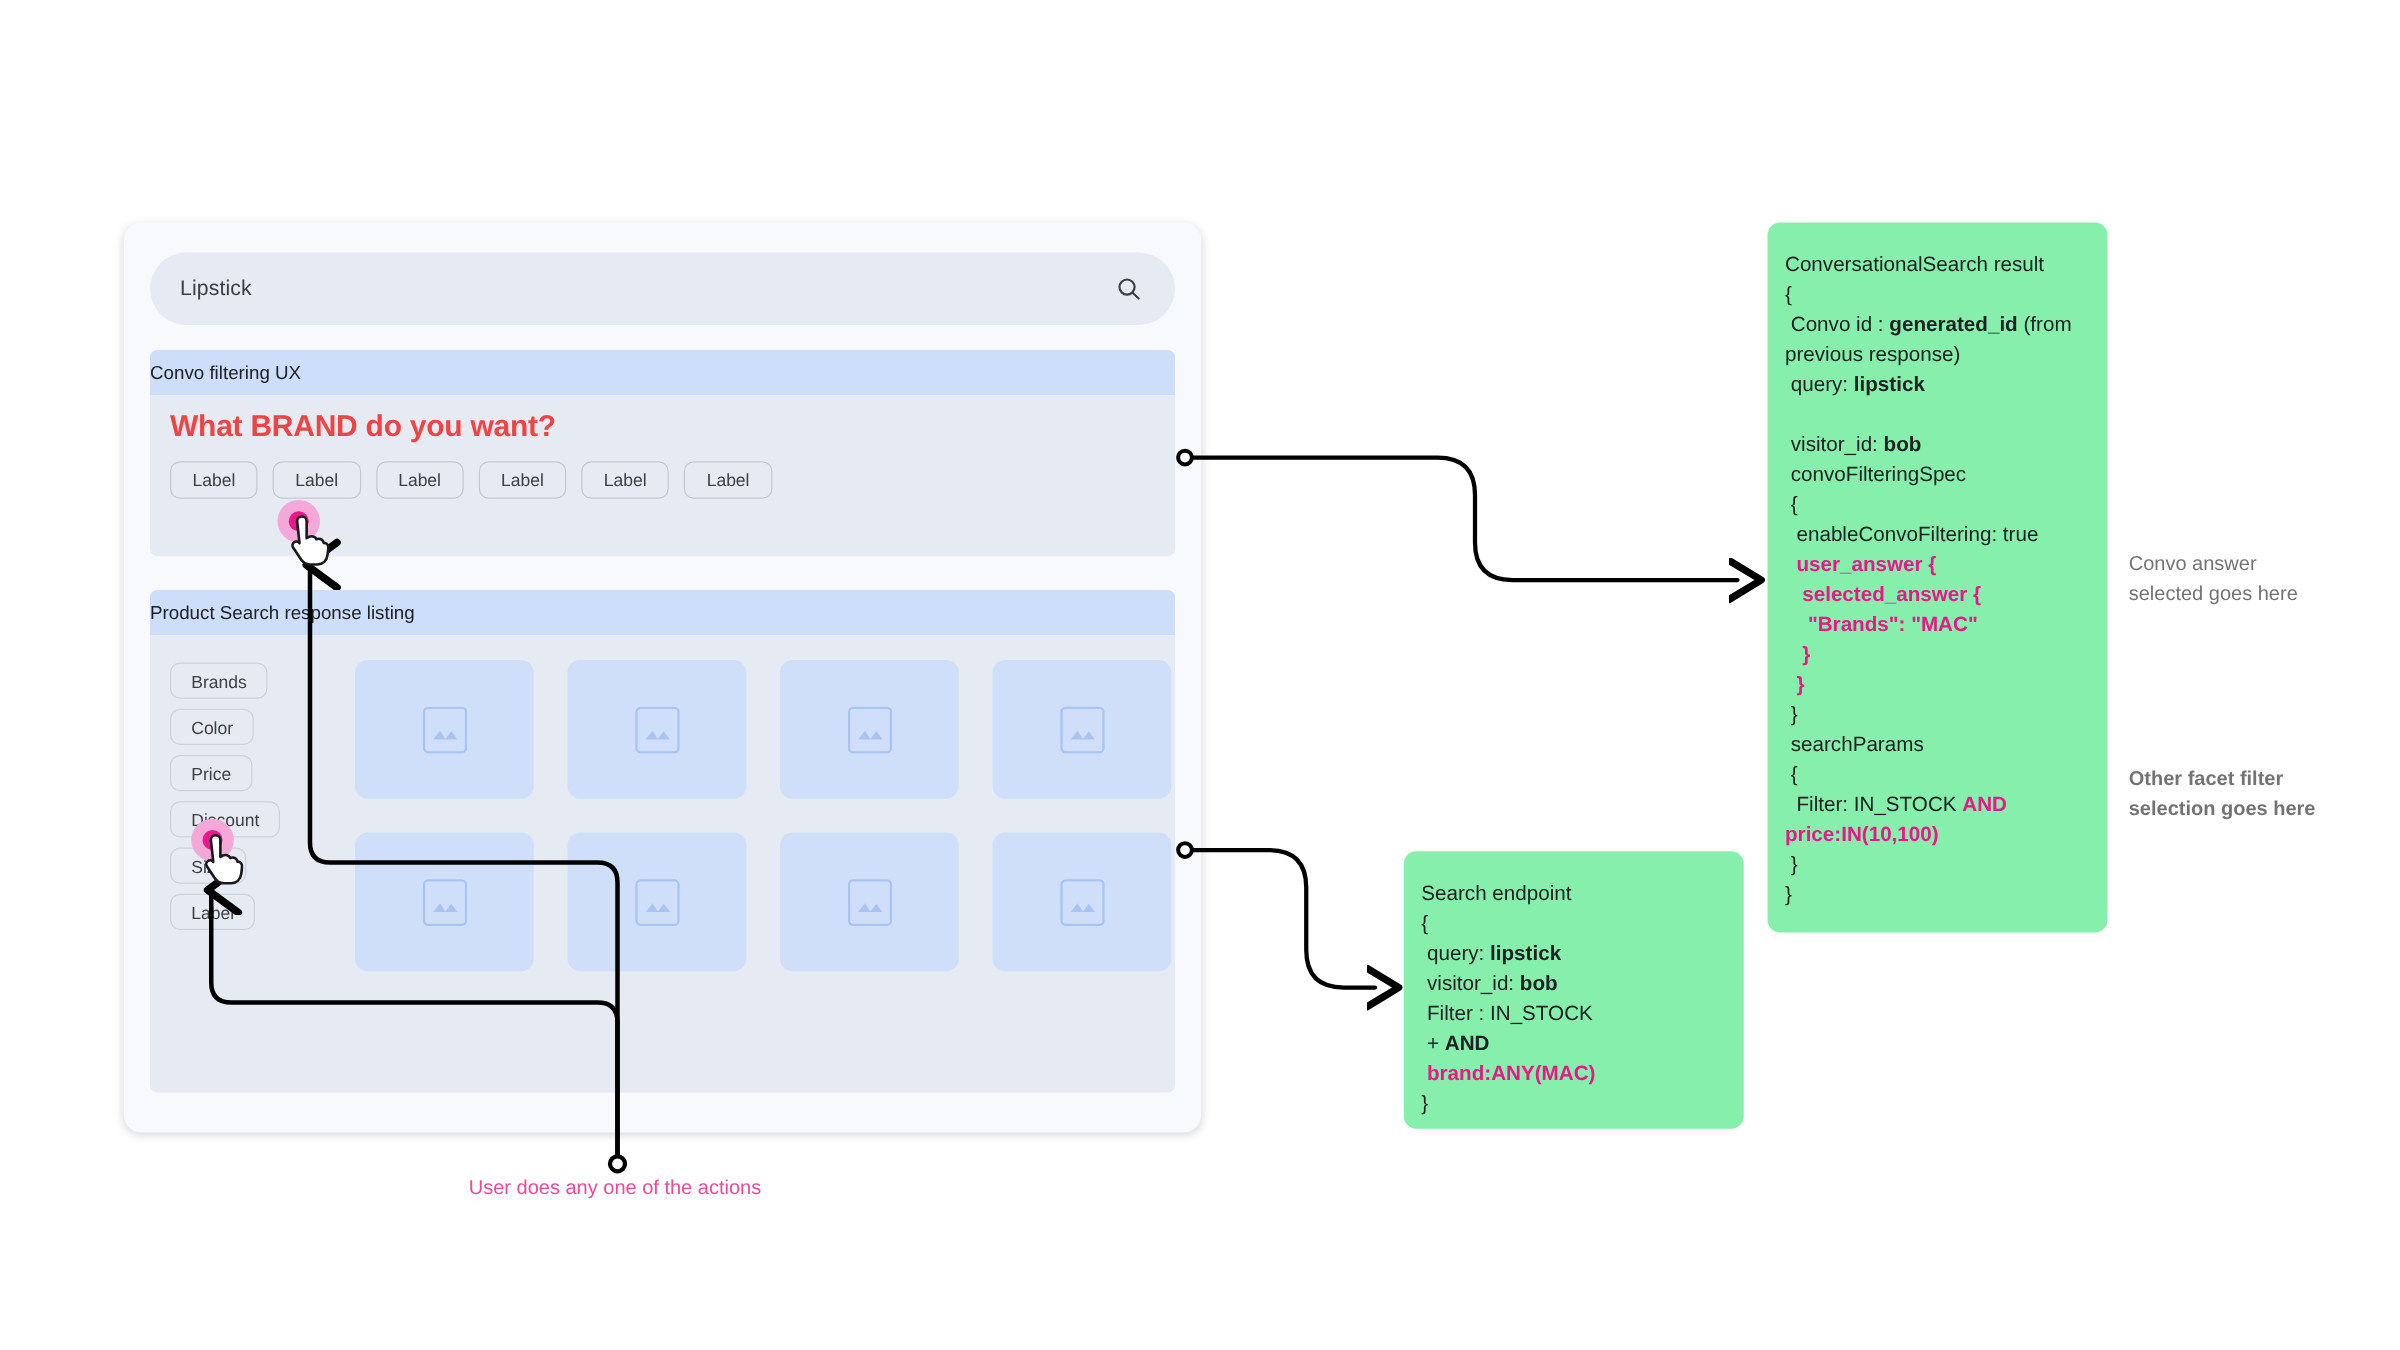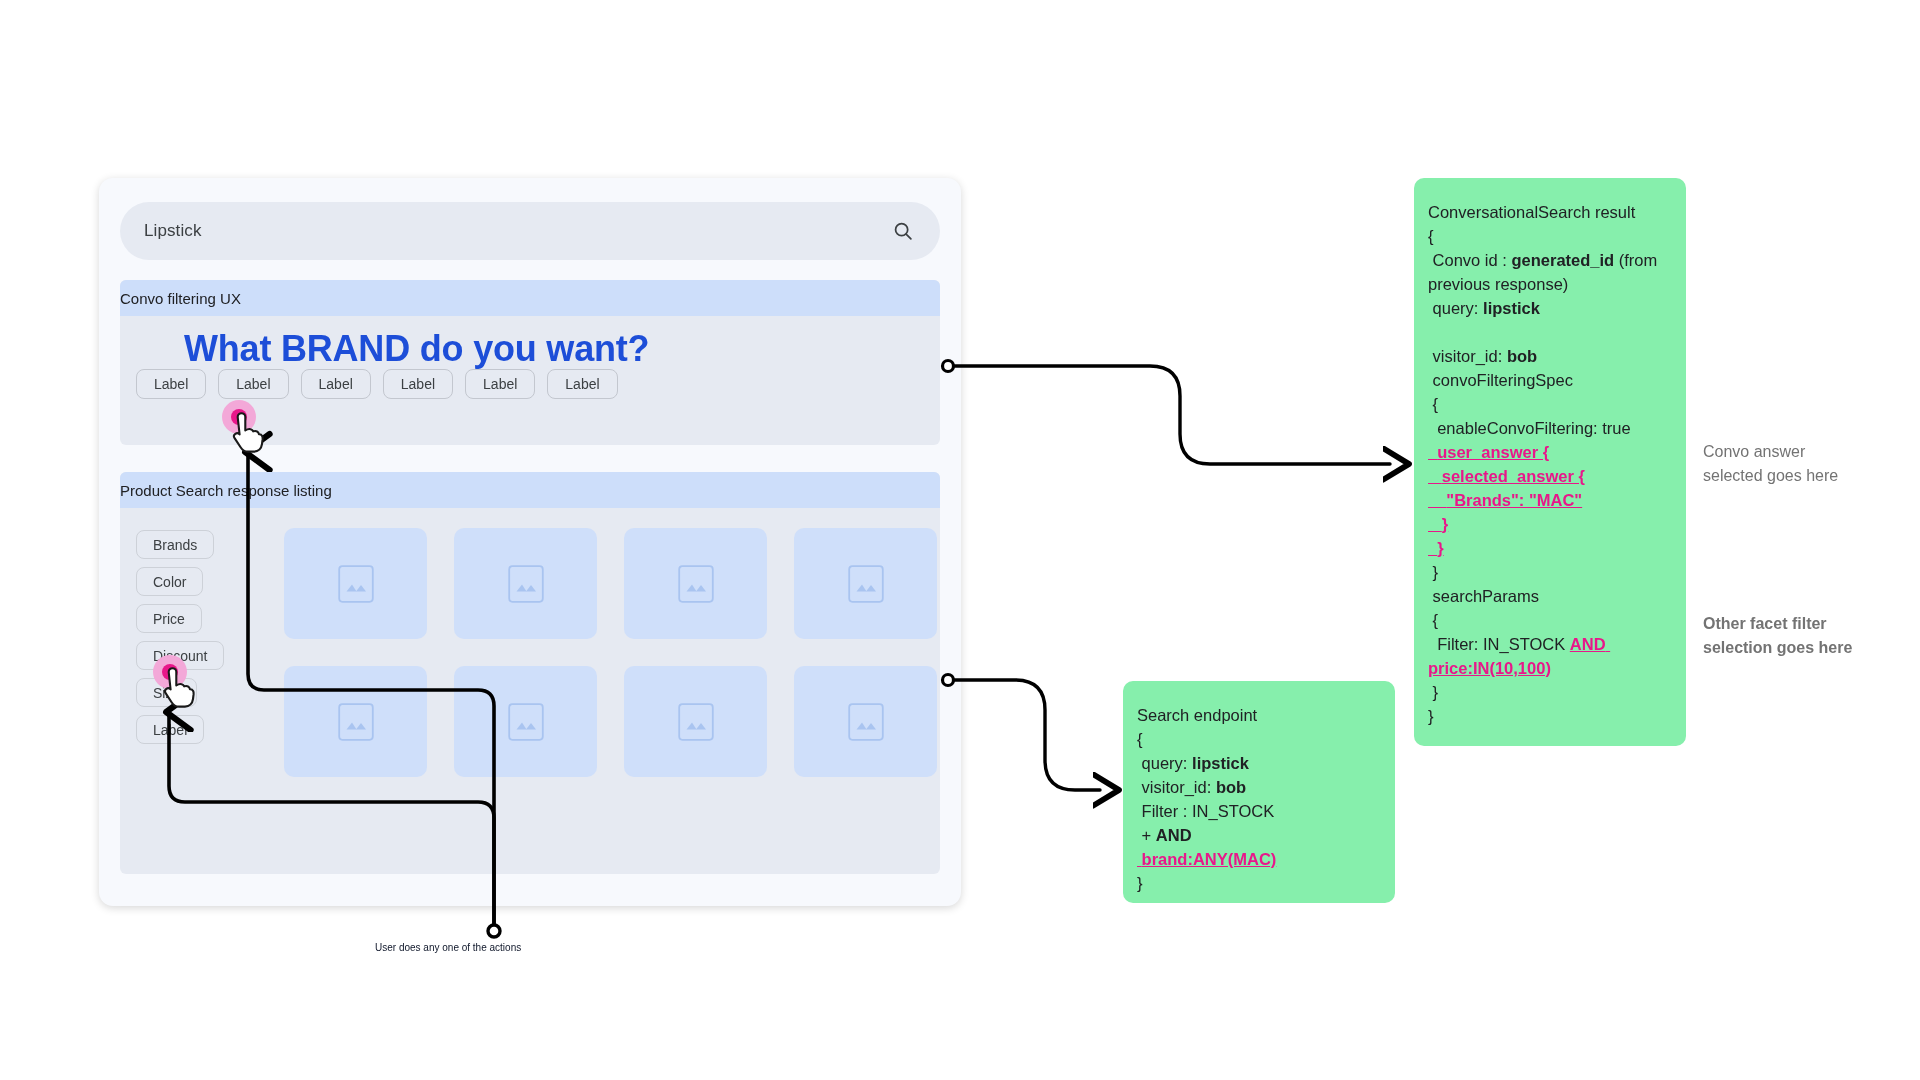--- a/index.html
+++ b/index.html
@@ -64,25 +64,24 @@
     padding-left: 0;
     font-size: 15px;
     color: #202124;
   }
   #section-convo { top: 102px; height: 165px; }
   #section-results { top: 294px; height: 402px; }
 
   #convo-question {
     position: absolute;
     left: 37px; top: 150px;
-    font-size: 36px;
+    font-size: 24px;
     font-weight: bold;
-    color: #1d4ed8;
+    color: #ef4444;
     letter-spacing: -0.2px;
-    margin-left: 48px;
   }
 
   #convo-chips {
     position: absolute;
     left: 37px; top: 191px;
     display: flex;
     gap: 12px;
   }
   .chip {
     height: 30px;
@@ -156,38 +155,38 @@
     padding: 22px 18px 18px 14px;
   }
   .code {
     font-family: "Liberation Sans", sans-serif;
     font-size: 16.5px;
     line-height: 24px;
     color: #202124;
     white-space: pre-wrap;
     word-break: break-word;
   }
-  .pink { color: #e8178a; font-weight: bold; text-decoration: underline; }
+  .pink { color: #e8178a; font-weight: bold; }
 
   
   .side-note {
     position: absolute;
     font-size: 16px;
     line-height: 24px;
     color: #737373;
     width: 150px;
   }
   #note-convo { left: 1703px; top: 440px; }
   #note-facet { left: 1703px; top: 612px; font-weight: bold; }
 
   #bottom-caption {
     position: absolute;
     left: 375px; top: 942px;
-    font-size: 10px;
-    color: #0f172a;
+    font-size: 16px;
+    color: #ec4899;
     white-space: nowrap;
   }
 
   
   #overlay {
     position: absolute;
     left: 0; top: 0;
     width: 1920px; height: 1080px;
     pointer-events: none;
   }

